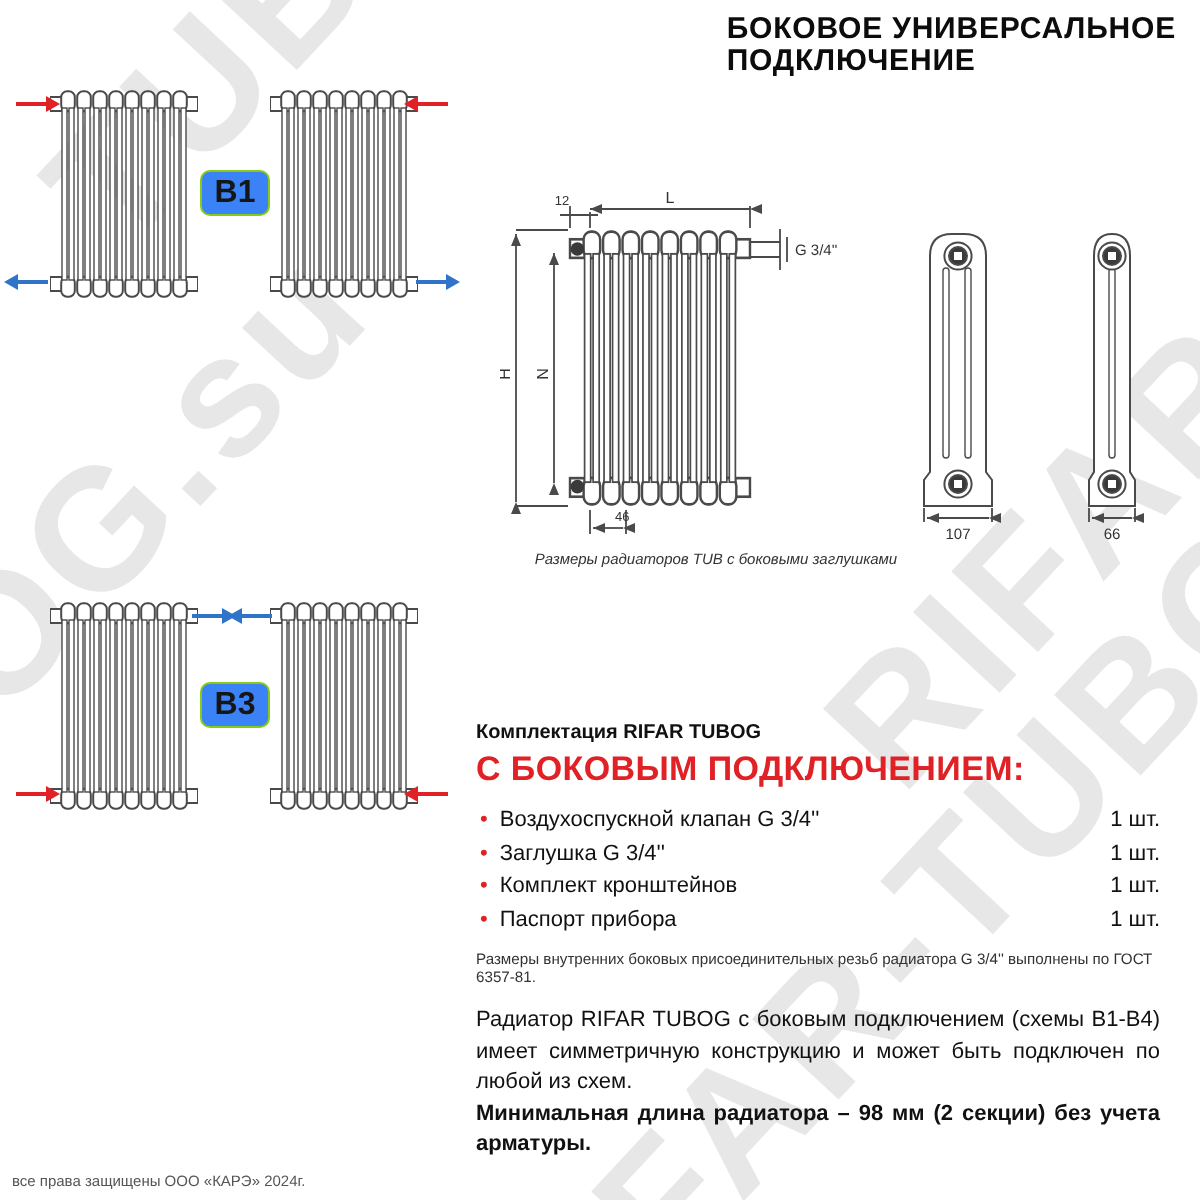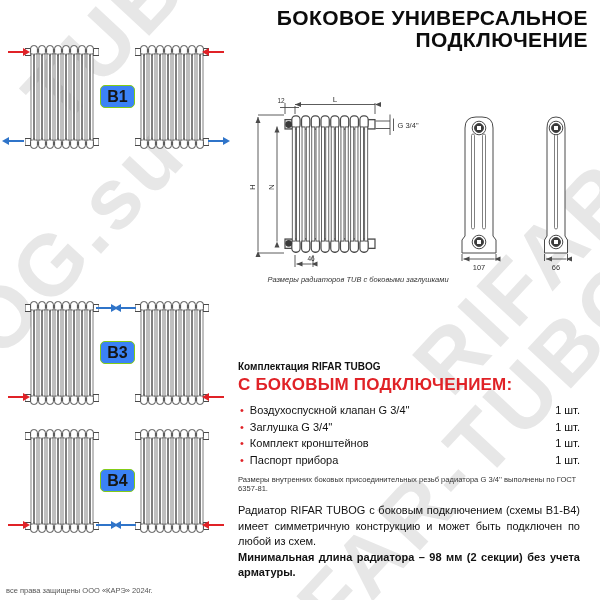--- a/index.html
+++ b/index.html
@@ -6,22 +6,22 @@
   body{
     width:600px;height:600px;position:relative;overflow:hidden;
     background:#ffffff;font-family:"Liberation Sans",sans-serif;color:#111;
   }
   :root{--red:#e02227;--blue:#2f74c9;--line:#4a4a4a;--wm:#e7e7e7;}
   
   .wm{position:absolute;z-index:0;font-weight:bold;font-size:86px;color:var(--wm);
       white-space:nowrap;transform-origin:left center;letter-spacing:4px;user-select:none;}
   .layer{position:absolute;inset:0;z-index:1;}
   
-  .title{position:absolute;top:7px;right:12px;text-align:right;font-weight:bold;
-         font-size:21px;line-height:1.06;letter-spacing:.4px;color:#0c0c0c;}
+  .title{position:absolute;top:7px;right:12px;font-weight:bold;
+         font-size:15px;line-height:1.06;letter-spacing:.4px;color:#0c0c0c;}
   
   .scheme-row{position:absolute;left:8px;width:216px;height:104px;}
   .rad{position:absolute;top:0;}
   .label-box{position:absolute;left:92px;top:40px;width:33px;height:21px;
              border:1px solid #84cc16;border-radius:5px;background:#3b82f6;
              font-weight:bold;font-size:16px;line-height:21px;text-align:center;color:#161616;}
   .arr{position:absolute;width:16px;height:2px;background:currentColor;}
   .arr.red{color:var(--red);} .arr.blue{color:var(--blue);}
   .arr.right::after{content:"";position:absolute;right:-6px;top:-3px;
     border-left:7px solid currentColor;border-top:4px solid transparent;border-bottom:4px solid transparent;}
@@ -117,33 +117,20 @@
     <svg class="rad" style="left:127px" width="74" height="104" viewBox="0 0 74 104">
         <use href="#radF"></use>
       </svg>
     <div class="label-box"><span>B3</span></div>
     <div class="arr blue right" style="left:88px;top:6px"></div>
     <div class="arr blue left" style="left:112px;top:6px"></div>
     <div class="arr red right" style="left:0;top:95px"></div>
     <div class="arr red left" style="left:200px;top:95px"></div>
   </div>
 
-  <div class="scheme-row" style="top:429px">
-    <svg class="rad" style="left:17px" width="74" height="104" viewBox="0 0 74 104">
-        <use href="#radF"></use>
-      </svg>
-    <svg class="rad" style="left:127px" width="74" height="104" viewBox="0 0 74 104">
-        <use href="#radF"></use>
-      </svg>
-    <div class="label-box"><span>B4</span></div>
-    <div class="arr red right" style="left:0;top:95px"></div>
-    <div class="arr blue right" style="left:88px;top:95px"></div>
-    <div class="arr blue left" style="left:112px;top:95px"></div>
-    <div class="arr red left" style="left:200px;top:95px"></div>
-  </div>
 
   <svg class="front-drawing" width="190" height="198" viewBox="0 0 190 198">
     <g transform="translate(35,25) scale(1.216 1.327)">
         <use href="#radF"></use>
       </g>
     <g fill="#3a3a3a">
       <circle cx="38.7" cy="34.5" r="3.4"></circle>
       <circle cx="38.7" cy="153.3" r="3.4"></circle>
     </g>
     <g stroke="#4a4a4a" stroke-width="0.9" fill="none">

